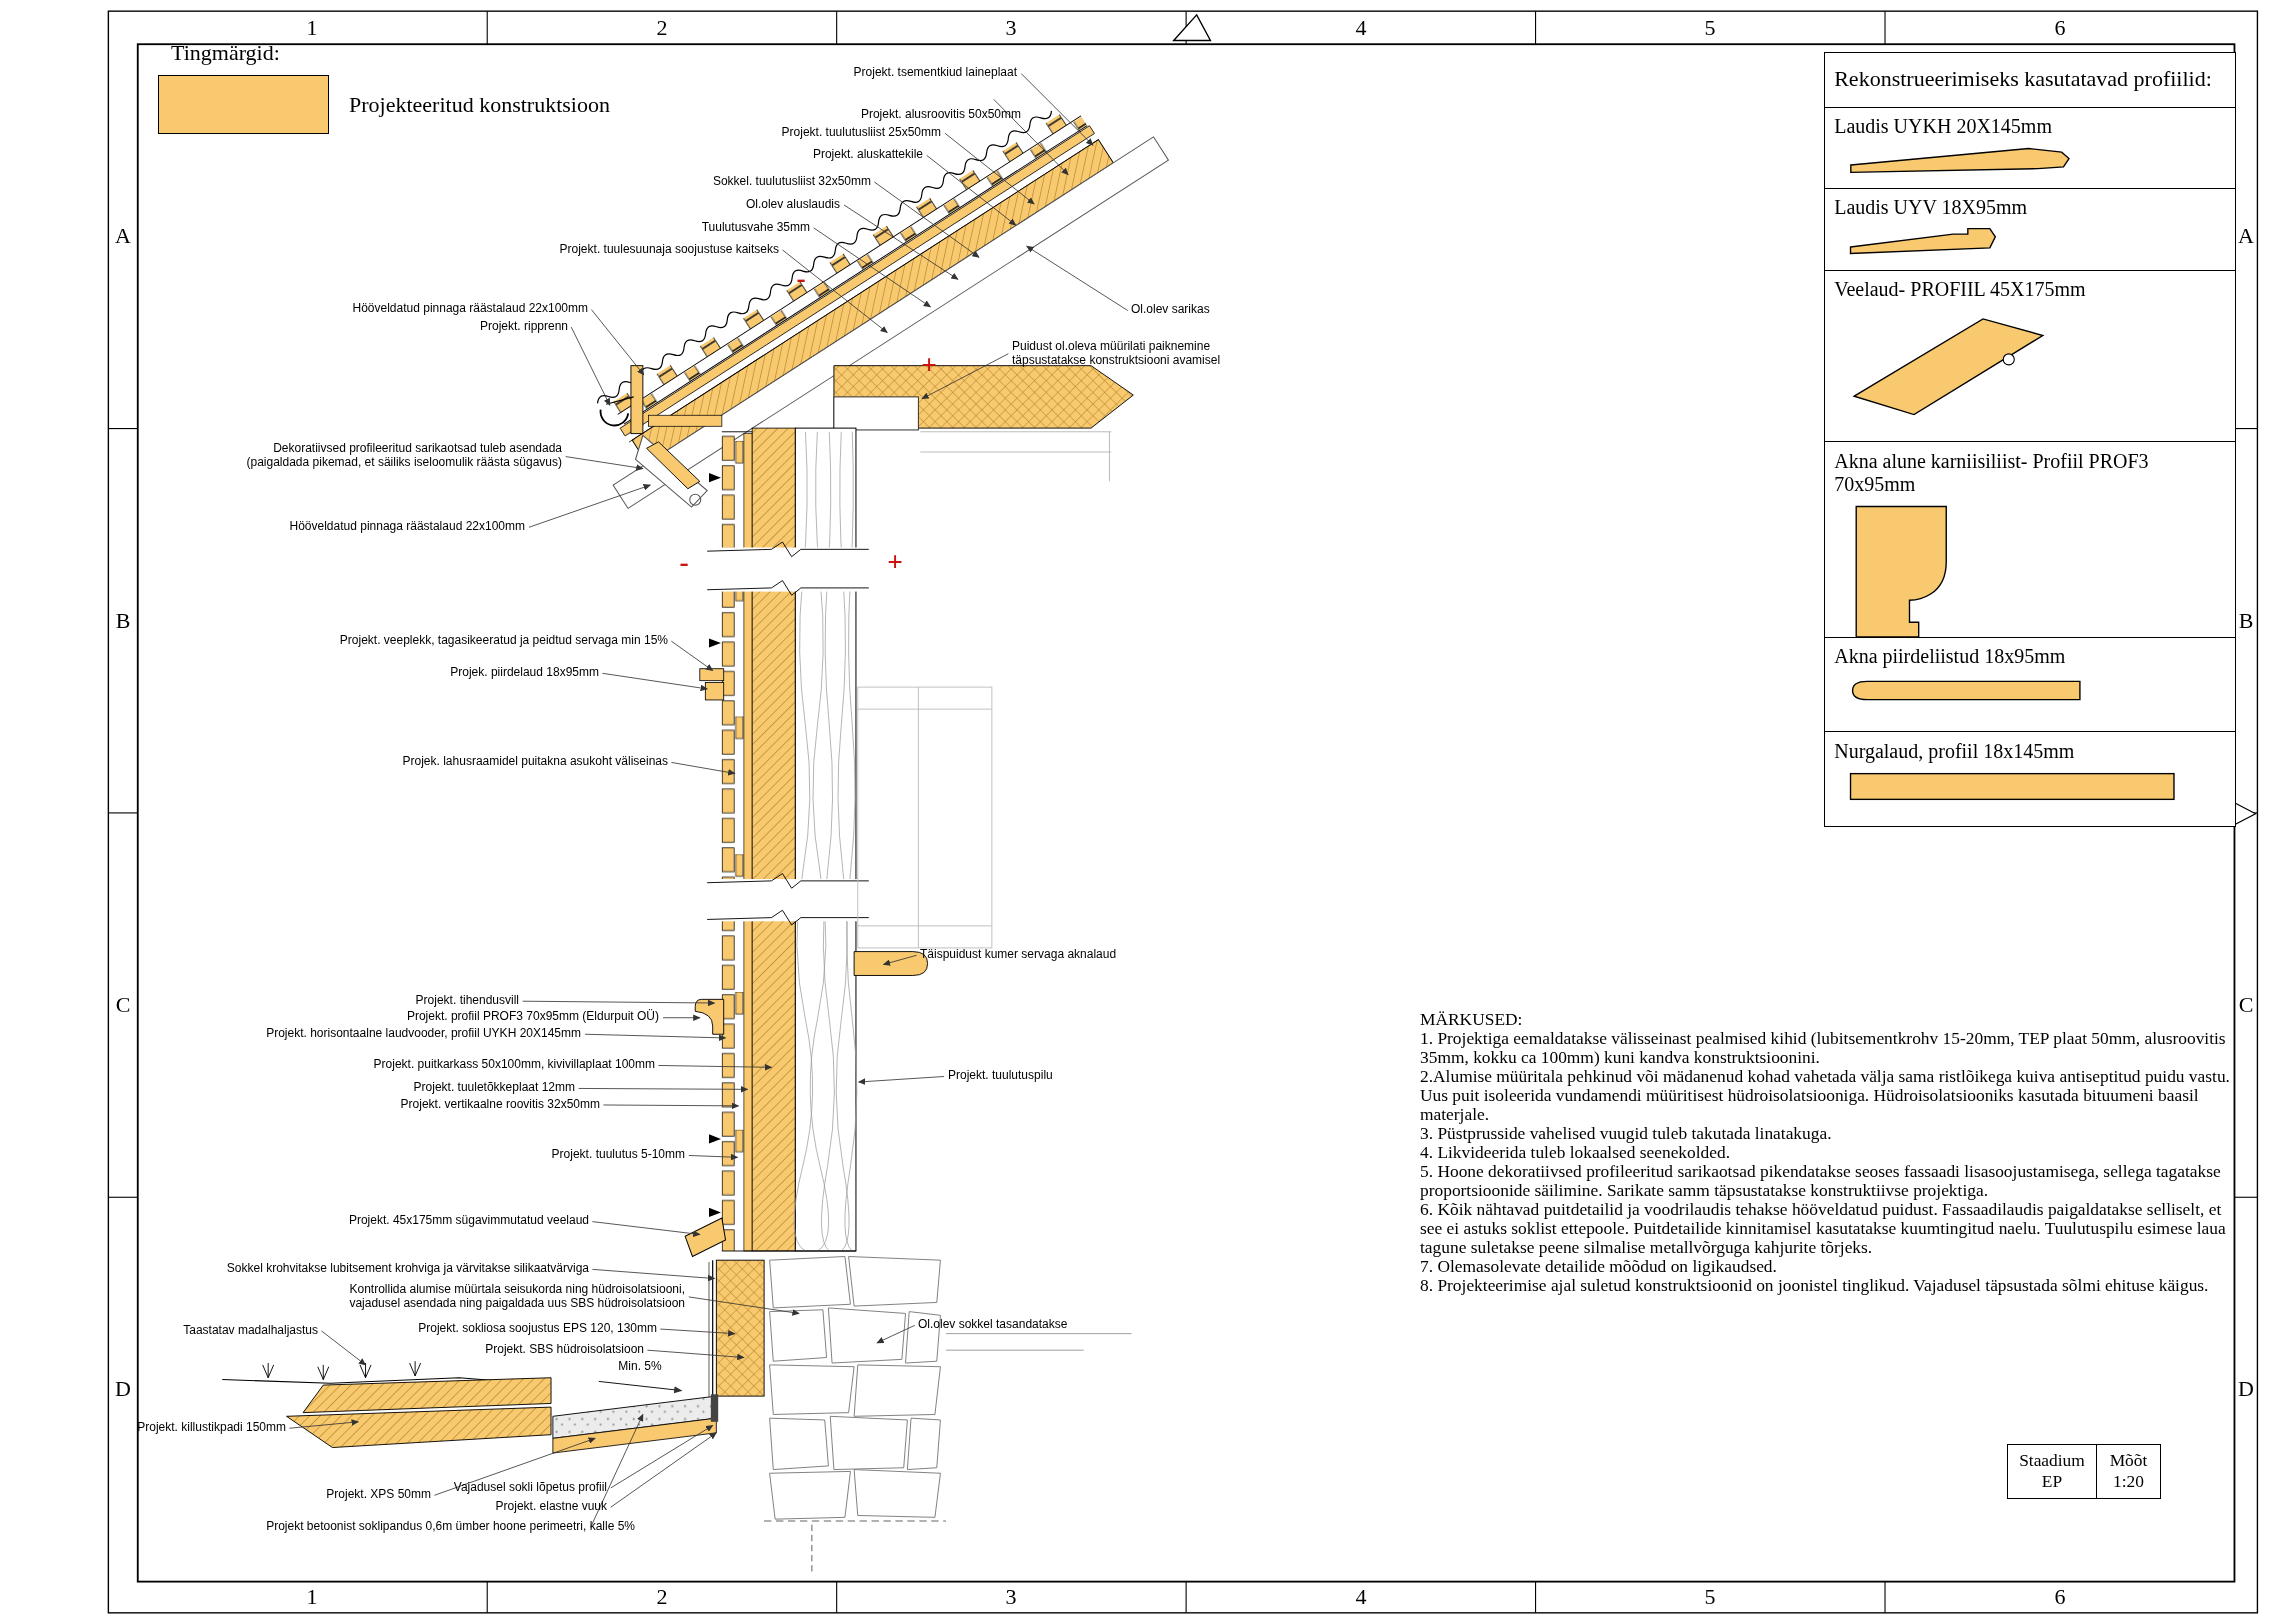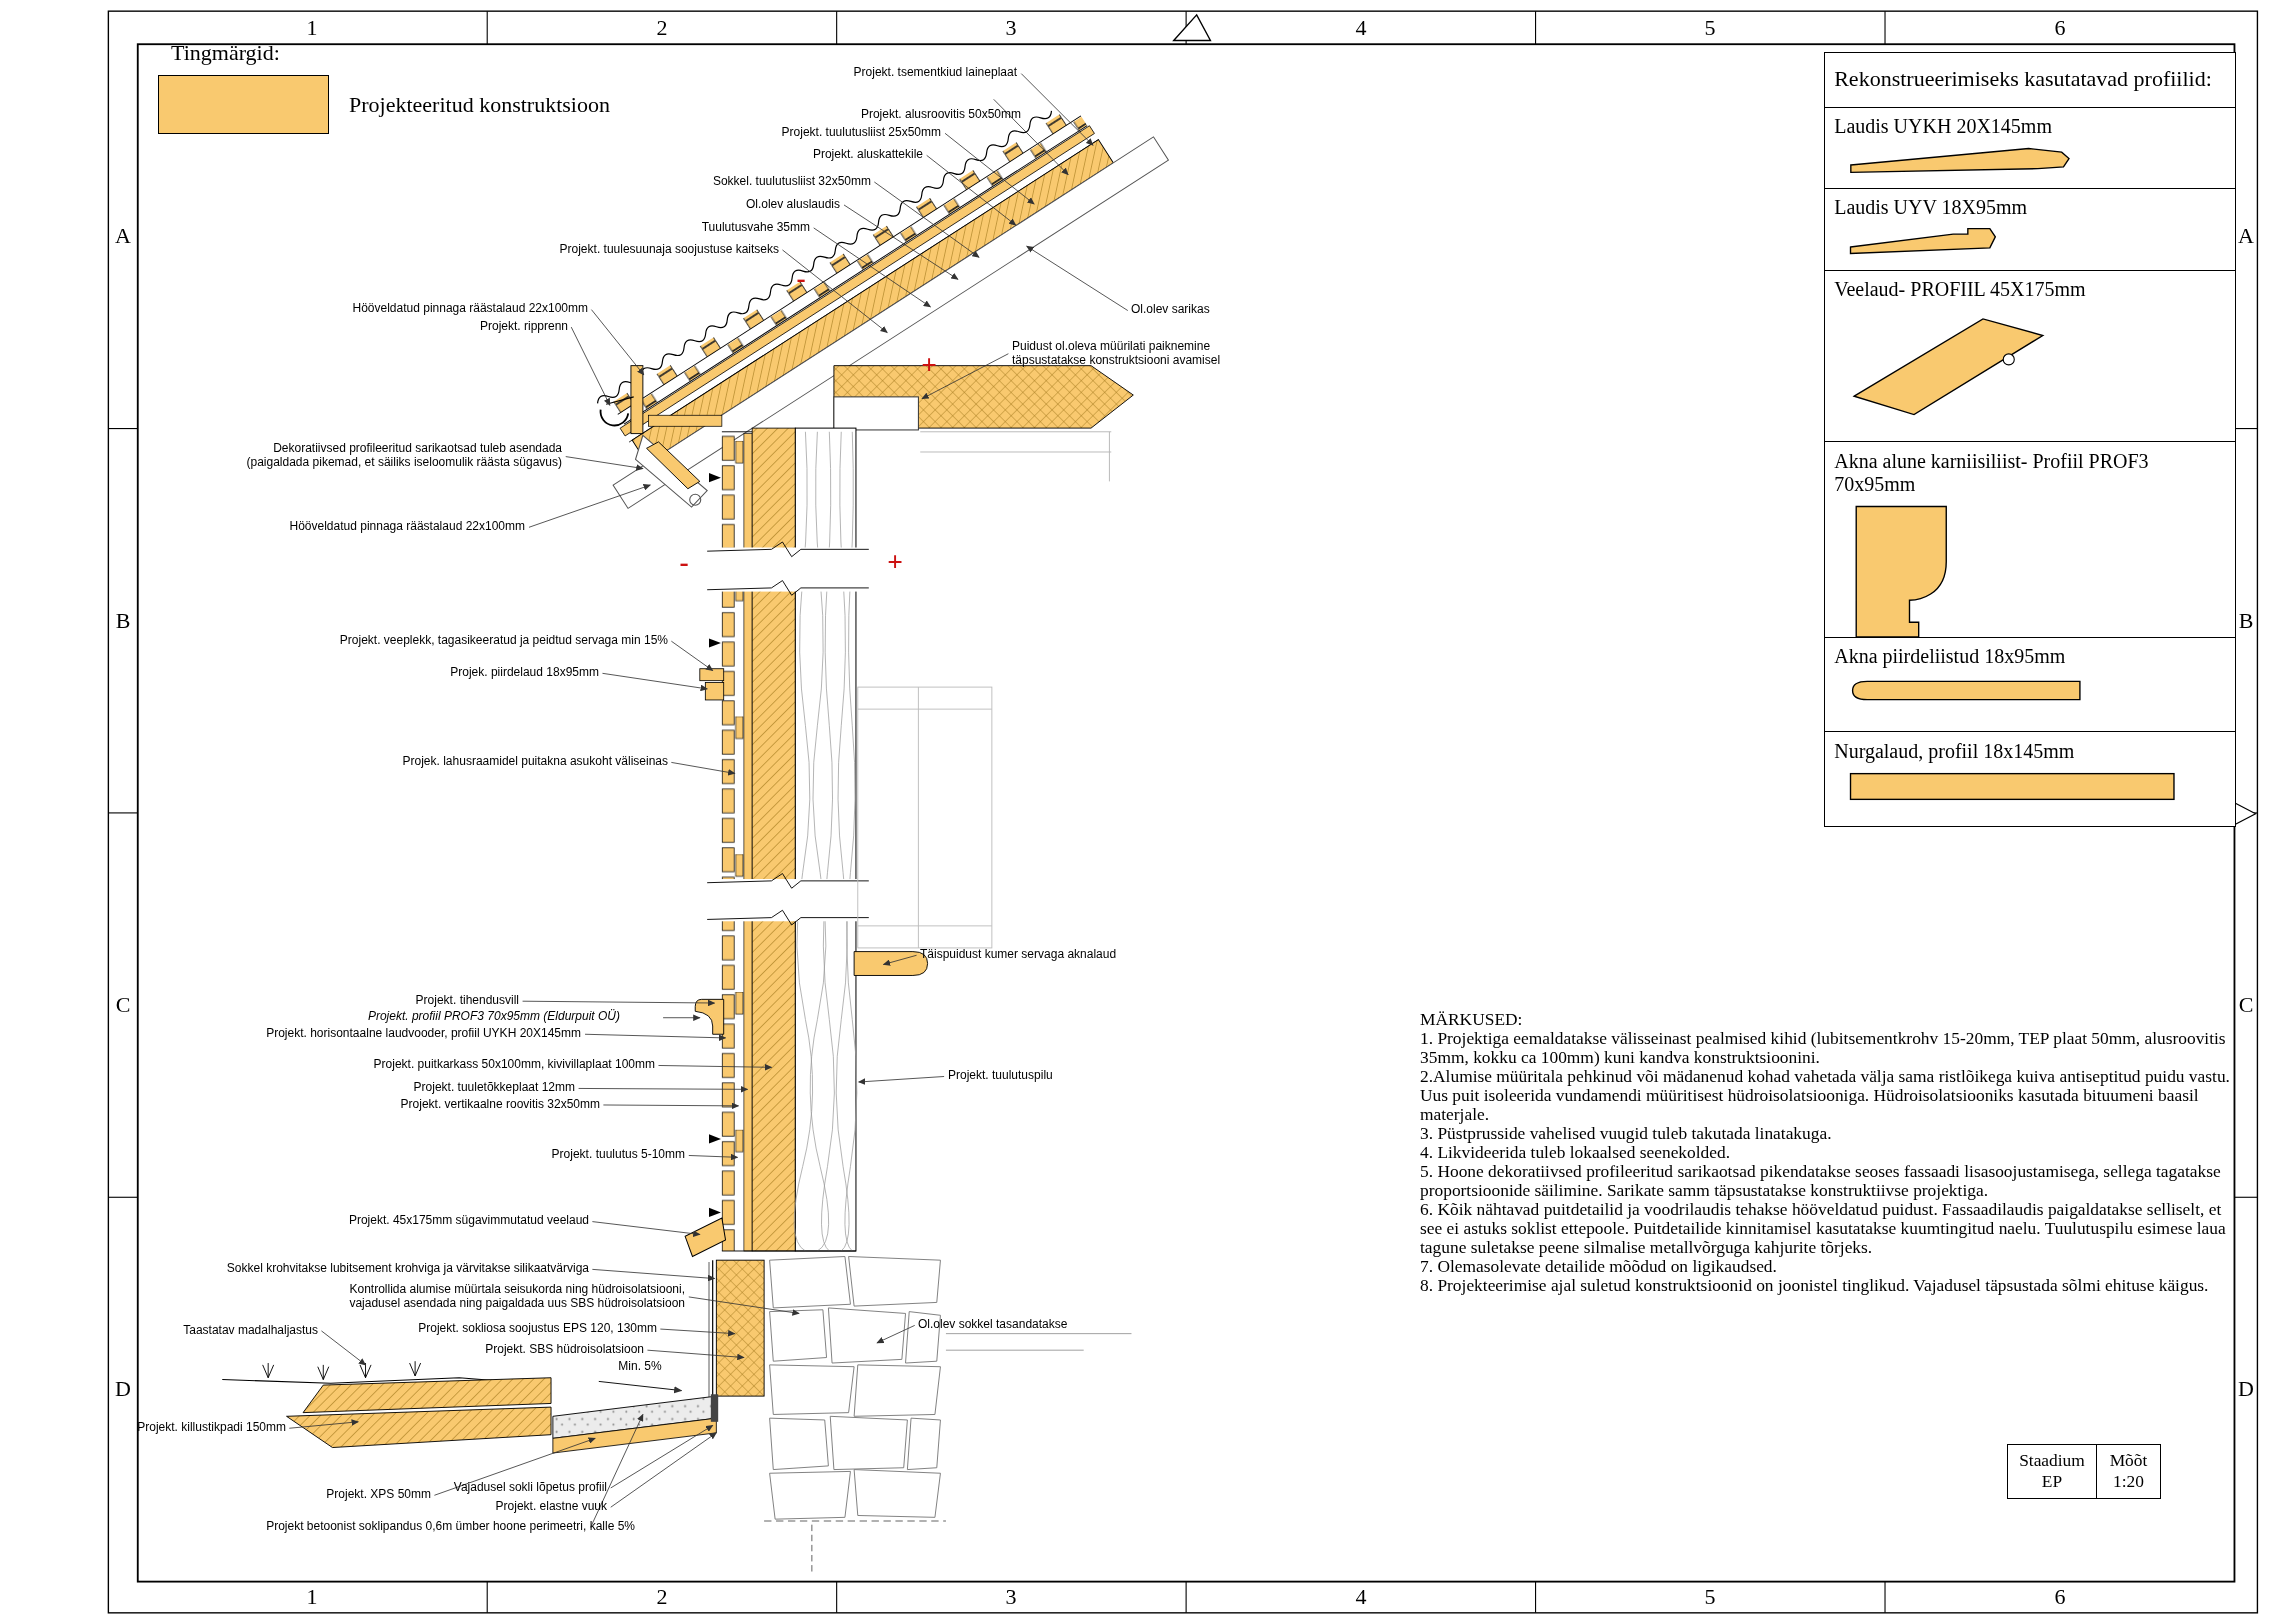--- a/index.html
+++ b/index.html
@@ -377,21 +377,21 @@
       <div class="annotation right" style="left: 525px; top: 527px;">Hööveldatud pinnaga räästalaud 22x100mm</div>
       <div class="annotation center sign" style="left: 801px; top: 278px;">-</div>
       <div class="annotation center sign" style="left: 929px; top: 365px;">+</div>
       <div class="annotation center sign" style="left: 684px; top: 562px;">-</div>
       <div class="annotation center sign" style="left: 895px; top: 562px;">+</div>
       <div class="annotation right" style="left: 668px; top: 641px;">Projekt. veeplekk, tagasikeeratud ja peidtud servaga min 15%</div>
       <div class="annotation right" style="left: 599px; top: 673px;">Projek. piirdelaud 18x95mm</div>
       <div class="annotation right" style="left: 668px; top: 762px;">Projek. lahusraamidel puitakna asukoht väliseinas</div>
       <div class="annotation left" style="left: 920px; top: 955px;">Täispuidust kumer servaga aknalaud</div>
       <div class="annotation right" style="left: 519px; top: 1001px; padding-left: 10px;">Projekt. tihendusvill</div>
-      <div class="annotation right" style="left: 620px; top: 1017px; font-style: italic;">Projekt. profiil PROF3 70x95mm (Eldurpuit OÜ)</div>
+      <div class="annotation right" style="left: 659px; top: 1017px;">Projekt. profiil PROF3 70x95mm (Eldurpuit OÜ)</div>
       <div class="annotation right" style="left: 581px; top: 1034px;">Projekt. horisontaalne laudvooder, profiil UYKH 20X145mm</div>
       <div class="annotation right" style="left: 655px; top: 1065px;">Projekt. puitkarkass 50x100mm, kivivillaplaat 100mm</div>
       <div class="annotation right" style="left: 575px; top: 1088px;">Projekt. tuuletõkkeplaat 12mm</div>
       <div class="annotation right" style="left: 600px; top: 1105px;">Projekt. vertikaalne roovitis 32x50mm</div>
       <div class="annotation right" style="left: 685px; top: 1155px;">Projekt. tuulutus 5-10mm</div>
       <div class="annotation left" style="left: 948px; top: 1076px;">Projekt. tuulutuspilu</div>
       <div class="annotation right" style="left: 589px; top: 1221px;">Projekt. 45x175mm sügavimmutatud veelaud</div>
       <div class="annotation right" style="left: 589px; top: 1269px;">Sokkel krohvitakse lubitsement krohviga ja värvitakse silikaatvärviga</div>
       <div class="annotation right" style="left: 685px; top: 1297px;">Kontrollida alumise müürtala seisukorda ning hüdroisolatsiooni,
 vajadusel asendada ning paigaldada uus SBS hüdroisolatsioon</div>

